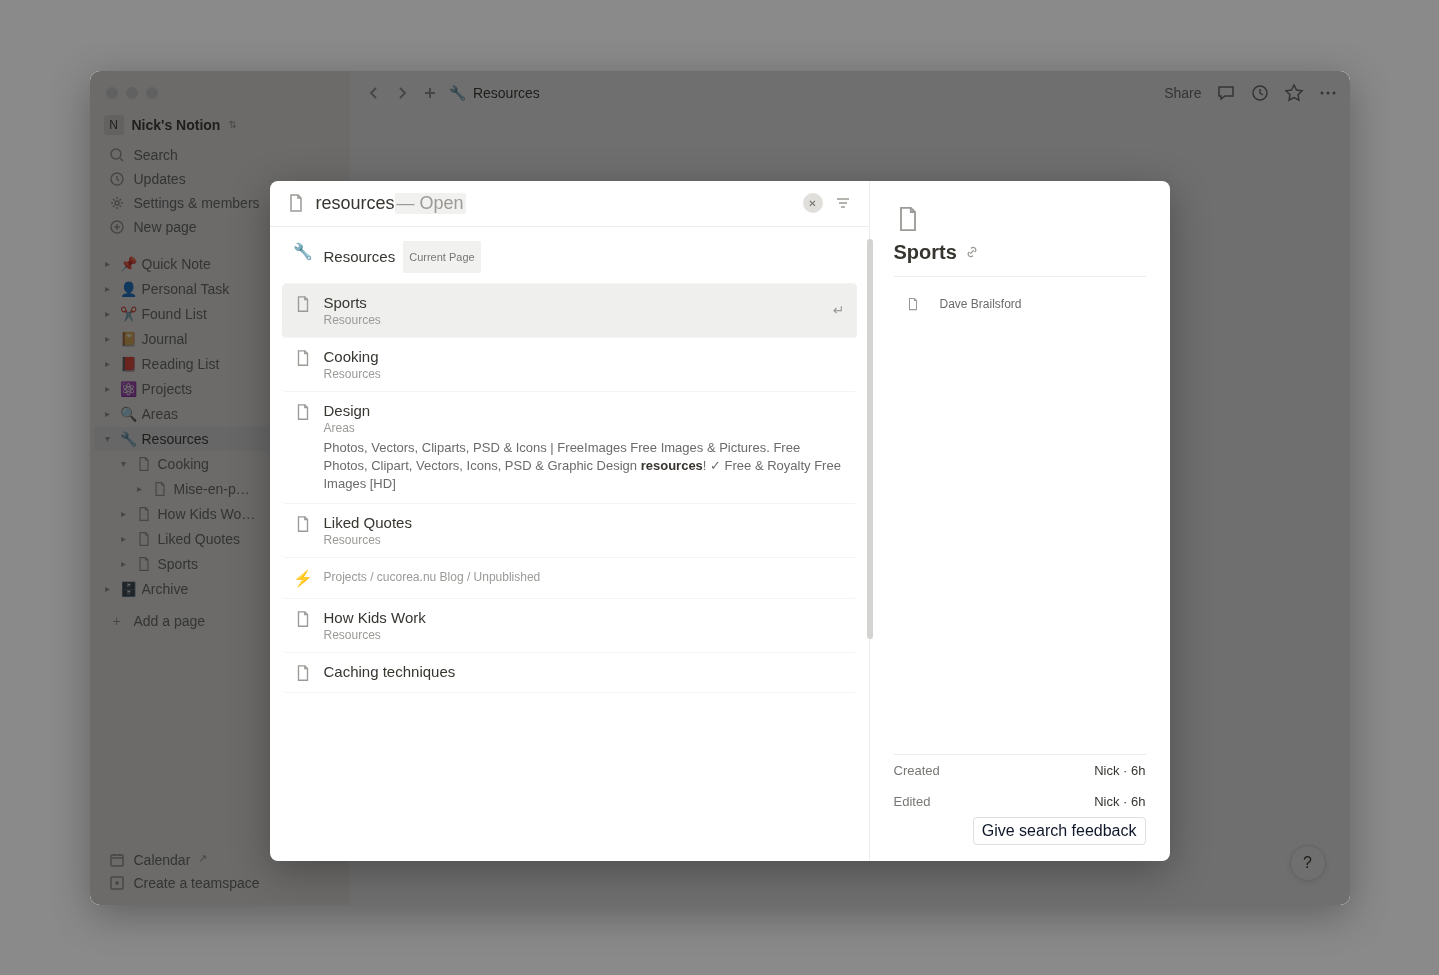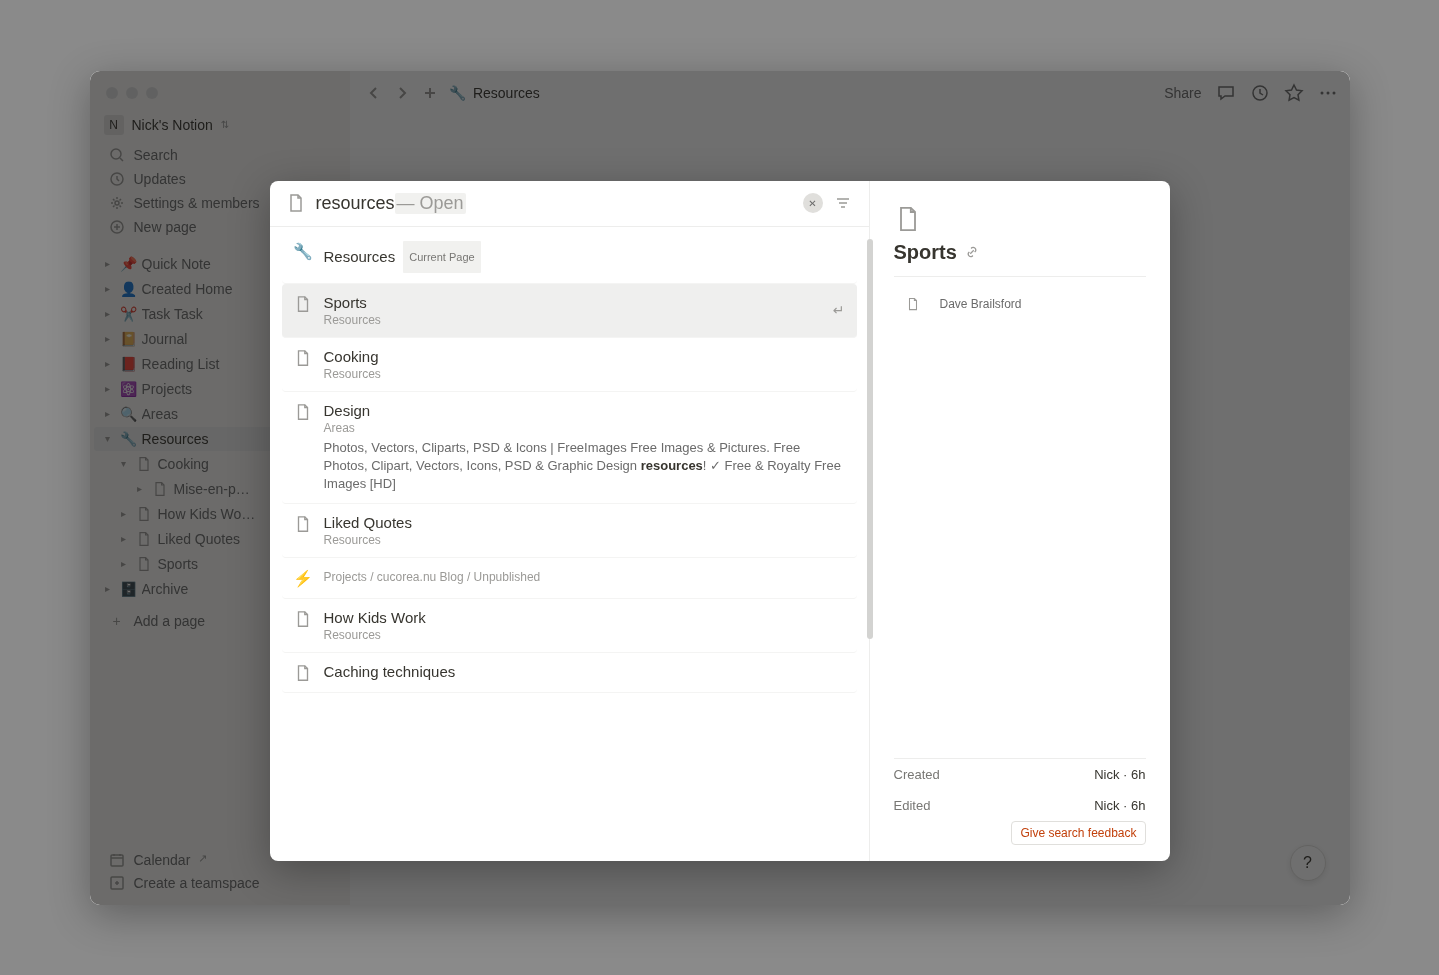--- a/index.html
+++ b/index.html
@@ -5,21 +5,21 @@
 * { margin: 0; padding: 0; box-sizing: border-box; font-family: -apple-system, BlinkMacSystemFont, "Segoe UI", Helvetica, Arial, sans-serif; }
 body { background: #8a8a8a; display: flex; align-items: center; justify-content: center; height: 975px; width: 1439px; }
 .window { width: 1260px; height: 834px; background: #fff; border-radius: 10px; display: flex; overflow: hidden; position: relative; box-shadow: 0 10px 40px rgba(0,0,0,0.3); }
 .traffic-lights { position: absolute; top: 16px; left: 16px; display: flex; gap: 8px; z-index: 5; }
 .traffic-light { width: 12px; height: 12px; border-radius: 50%; background: #ddd; }
 
 
 .sidebar { width: 260px; background: #f7f6f3; display: flex; flex-direction: column; padding-top: 40px; color: #37352f; font-size: 14px; }
 .workspace-header { display: flex; align-items: center; padding: 4px 14px 8px; gap: 8px; cursor: pointer; }
 .ws-badge { width: 20px; height: 20px; background: #e0dfdc; border-radius: 3px; display: flex; align-items: center; justify-content: center; font-size: 12px; font-weight: 500; color: #37352f; }
-.ws-name { font-weight: 400; font-size: 14px; }
+.ws-name { font-weight: 700; font-size: 14px; }
 .ws-chevrons { color: #999; font-size: 10px; }
 .sidebar-item { display: flex; align-items: flex-start; padding: 3px 14px; gap: 8px; color: #6b6b6b; cursor: pointer; border-radius: 3px; margin: 1px 4px; }
 .sidebar-icon { width: 18px; display: flex; align-items: center; justify-content: center; font-size: 14px; color: #9b9a97; }
 .sidebar-section { margin-top: 12px; }
 .tree-item { display: flex; align-items: center; padding: 2px 8px 2px 4px; gap: 2px; color: #6b6b6b; cursor: pointer; border-radius: 3px; margin: 1px 4px; font-size: 14px; }
 .tree-item.active { background: #ebebea; color: #37352f; font-weight: 500; }
 .tree-toggle { width: 20px; height: 20px; display: flex; align-items: center; justify-content: center; color: #9b9a97; font-size: 10px; }
 .tree-emoji { width: 20px; text-align: center; font-size: 14px; }
 .tree-label { white-space: nowrap; overflow: hidden; text-overflow: ellipsis; flex: 1; }
 .sidebar-bottom { margin-top: auto; padding-bottom: 10px; }
@@ -70,21 +70,21 @@
 .modal-right { width: 300px; display: flex; flex-direction: column; padding: 24px 24px 16px; }
 .preview-icon { font-size: 28px; color: #9b9a97; margin-bottom: 8px; }
 .preview-title-row { display: flex; align-items: center; gap: 8px; border-bottom: 1px solid #ededec; padding-bottom: 12px; }
 .preview-title { font-size: 20px; font-weight: 600; color: #37352f; }
 .link-icon { color: #9b9a97; font-size: 14px; cursor: pointer; }
 .preview-content { padding: 16px 0; flex: 1; border-bottom: 1px solid #ededec; }
 .preview-subitem { display: flex; align-items: center; gap: 20px; font-size: 12px; color: #6b6b6b; padding: 4px 12px; }
 .preview-subicon { color: #9b9a97; }
 .meta-row { display: flex; justify-content: space-between; font-size: 13px; color: #787774; padding: 8px 0; }
 .meta-value { color: #37352f; }
-.feedback-btn { margin-top: auto; align-self: flex-end; font-size: 12px; color: #c2410c; border: 1px solid #e0dfdc; padding: 4px 8px; border-radius: 4px; cursor: pointer; background: #fff; }
+.feedback-btn { margin-top: auto; align-self: flex-end; font-size: 16px; color: #0f172a; border: 1px solid #e0dfdc; padding: 4px 8px; border-radius: 4px; cursor: pointer; background: #fff; }
 
 
 .help-btn { position: absolute; bottom: 24px; right: 24px; width: 36px; height: 36px; border-radius: 50%; background: #fff; border: 1px solid #e0dfdc; display: flex; align-items: center; justify-content: center; color: #37352f; font-size: 16px; z-index: 5; box-shadow: 0 2px 6px rgba(0,0,0,0.1); cursor: pointer; }
 
 svg { display: block; }
 </style>
 </head>
 <body>
 
 <div class="window">
@@ -140,26 +140,26 @@
 
     <div class="sidebar-section" id="tree">
         <div class="tree-item" style="padding-left: 4px;">
           <span class="tree-toggle">▸</span>
           <span class="tree-emoji">📌</span>
           <span class="tree-label">Quick Note</span>
         </div>
         <div class="tree-item" style="padding-left: 4px;">
           <span class="tree-toggle">▸</span>
           <span class="tree-emoji">👤</span>
-          <span class="tree-label">Created Home</span>
+          <span class="tree-label">Personal Task</span>
         </div>
         <div class="tree-item" style="padding-left: 4px;">
           <span class="tree-toggle">▸</span>
           <span class="tree-emoji">✂️</span>
-          <span class="tree-label">Task Task</span>
+          <span class="tree-label">Found List</span>
         </div>
         <div class="tree-item" style="padding-left: 4px;">
           <span class="tree-toggle">▸</span>
           <span class="tree-emoji">📔</span>
           <span class="tree-label">Journal</span>
         </div>
         <div class="tree-item" style="padding-left: 4px;">
           <span class="tree-toggle">▸</span>
           <span class="tree-emoji">📕</span>
           <span class="tree-label">Reading List</span>

